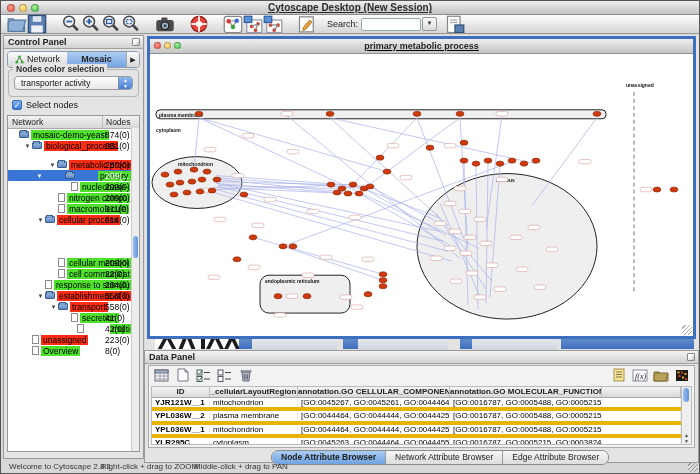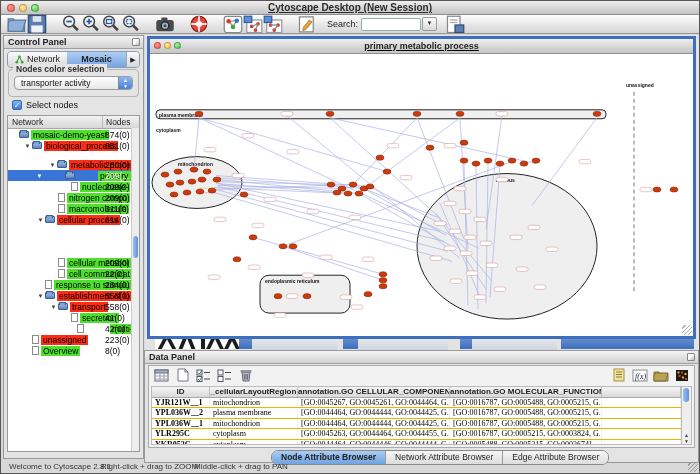--- a/index.html
+++ b/index.html
@@ -71,21 +71,21 @@
   .glyph{position:absolute;top:302px;background:#1c1c1c;width:4px;height:12px;}
   
   #data-panel{position:absolute;left:143px;top:349px;width:555px;height:113px;background:#e4e4e4;border:1px solid #999;box-sizing:border-box;}
   .dp-inner{position:absolute;left:3px;top:14px;right:3px;bottom:14px;background:#f2f2f2;border:1px solid #aaa;}
   .dp-toolbar{height:18px;display:flex;align-items:center;padding:0 3px;gap:2px;}
   .dp-sp{flex:1;}
   .dpicon{width:17px;height:15px;display:flex;align-items:center;justify-content:center;border:1px solid transparent;border-radius:2px;flex:none;}
   .dtable{position:absolute;left:2px;top:20px;right:12px;bottom:2px;background:#fff;border:1px solid #bbb;overflow:hidden;font-size:8px;}
   .dthead{display:flex;height:10px;background:linear-gradient(#f5f5f5,#d9d9d9);border-bottom:1px solid #a8a8a8;font-weight:bold;color:#222;}
   .dthead div{border-right:1px solid #bdbdbd;text-align:center;line-height:10px;overflow:hidden;white-space:nowrap;box-sizing:border-box;}
-  .dtrow{display:flex;height:9.4px;border-bottom:1px solid #eab308;color:#000;font-family:Liberation Serif, serif;}
+  .dtrow{display:flex;height:9.4px;border-bottom:4px solid #eab308;color:#000;}
   .dtrow div{border-right:1px solid #f0f0f0;line-height:9.4px;overflow:hidden;white-space:nowrap;padding-left:3px;box-sizing:border-box;}
   .dtrow div:first-child{font-weight:bold;}
   .dp-scroll{position:absolute;right:2px;top:20px;width:9px;bottom:2px;background:#eee;border:1px solid #bbb;}
   .dp-thumb{position:absolute;left:0.5px;top:1px;width:6px;height:14px;border-radius:3px;background:linear-gradient(90deg,#9cc0ee,#5e92da);}
   .dp-arrows{position:absolute;left:0;bottom:0;width:100%;font-size:5px;line-height:6px;text-align:center;color:#444;}
   
   #attr-tabs{position:absolute;left:270px;top:449px;display:flex;border:1px solid #8a8a8a;border-radius:7px;overflow:hidden;background:#e8e8e8;height:13px;}
   .atab{font-size:8.5px;line-height:13px;padding:0 9px;color:#222;border-right:1px solid #9a9a9a;background:linear-gradient(#f6f6f6,#ddd);white-space:nowrap;}
   .atab:last-child{border-right:none;}
   .atab.sel{background:linear-gradient(#a9ccf2,#6fa3e2);font-weight:bold;}

